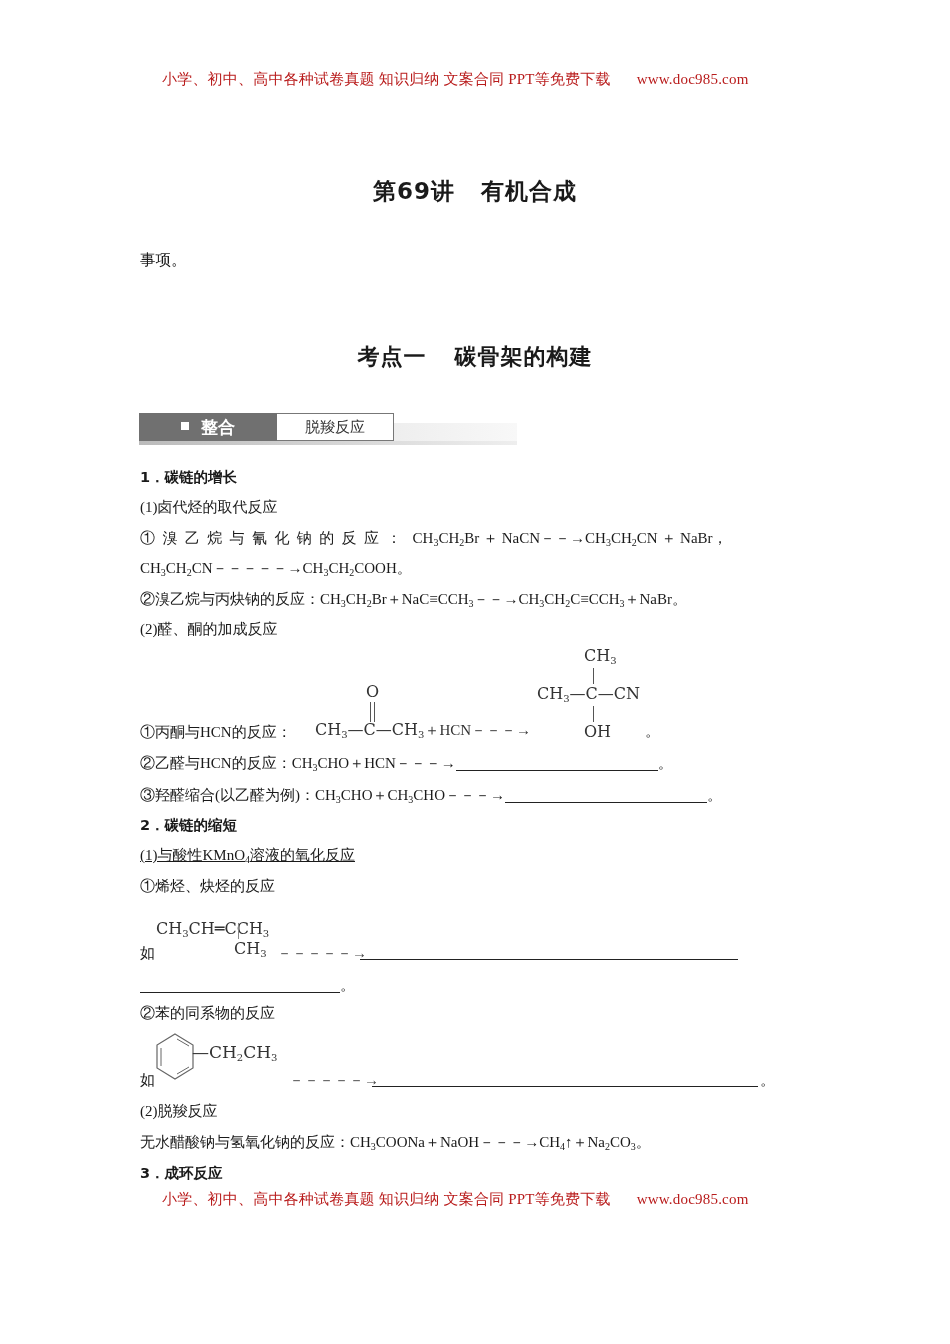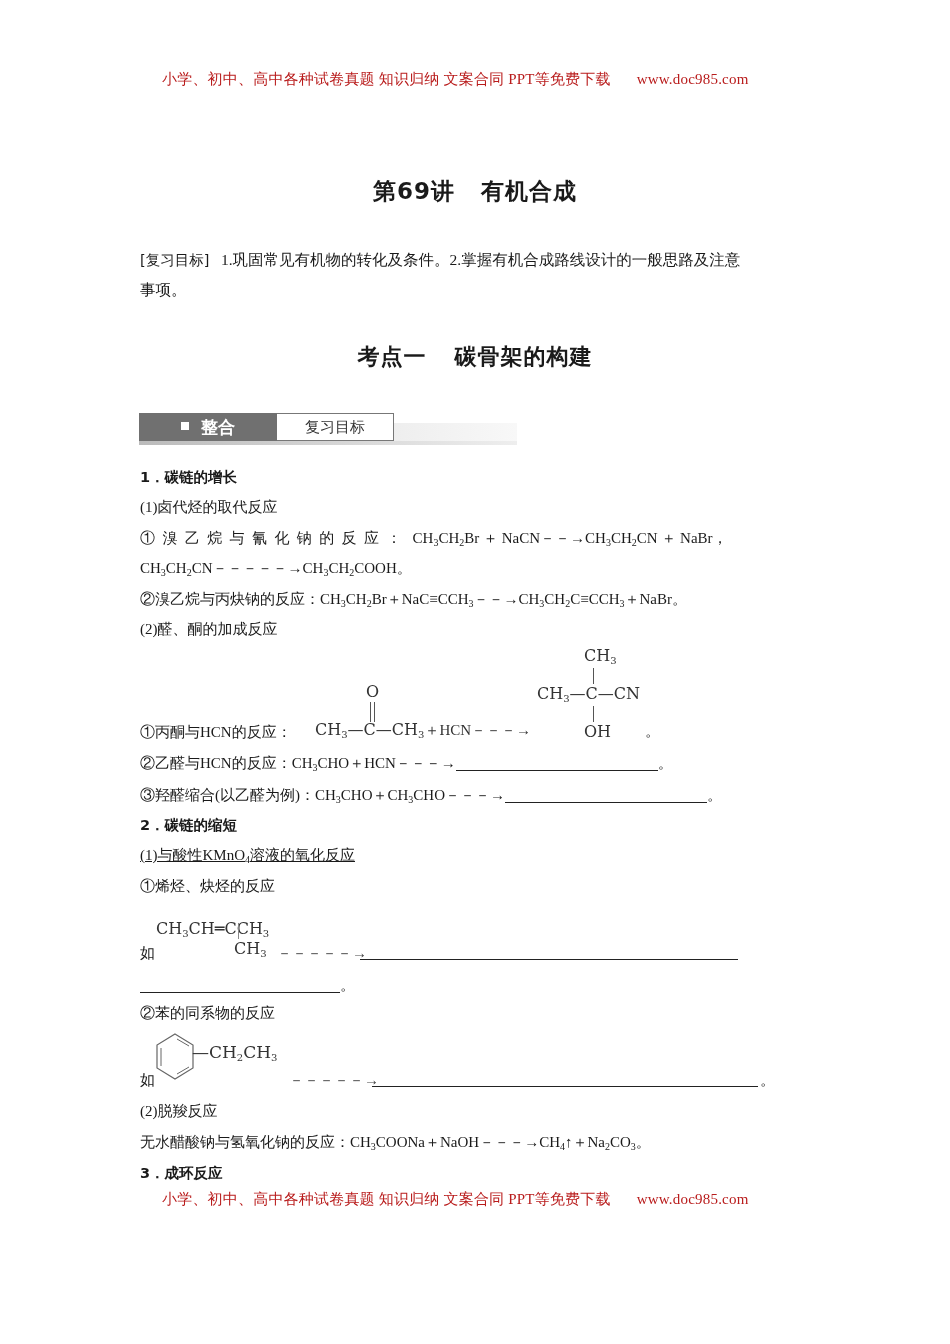--- a/index.html
+++ b/index.html
@@ -47,33 +47,32 @@
 
 <div class="abs banner" style="top:70px; left:162px;">
   <span>小学、初中、高中各种试卷真题  知识归纳  文案合同  PPT等免费下载</span><span class="url">www.doc985.com</span>
 </div>
 
 <div class="abs title" style="top:176px;">
   <span>第69讲</span><span class="gap"></span><span>有机合成</span>
 </div>
 
 <div class="abs para" style="top:245px;">
-  <div style="white-space:nowrap;"><span class="tag">[复习目标]</span>&nbsp;&nbsp;&nbsp;<span>1.巩固常见有机物的转化及条件。2.掌握有机合成路线设计的一般思路及注意</span></div>
   <div>事项。</div>
 </div>
 
 <div class="abs section-title" style="top:342px;">
   <span>考点一</span><span class="gap"></span><span>碳骨架的构建</span>
 </div>
 
 <div class="abs band">
   <div class="bg"></div>
   <div class="shadow"></div>
   <div class="dark"><span class="sq"></span><span>整合</span></div>
-  <div class="light">复习目标</div>
+  <div class="light">脱羧反应</div>
 </div>
 
 <div class="line bold" style="top:467px;">1．碳链的增长</div>
 <div class="line" style="top:497px;">(1)卤代烃的取代反应</div>
 
 <div class="line" style="top:528px; width:670px;">
   <span class="spaced">①溴乙烷与氰化钠的反应：</span>
   <span><span>CH</span><sub>3</sub><span>CH</span><sub>2</sub><span>Br ＋ NaCN－－→CH</span><sub>3</sub><span>CH</span><sub>2</sub><span>CN ＋ NaBr，</span></span>
 </div>
 <div class="line" style="top:558px;">

